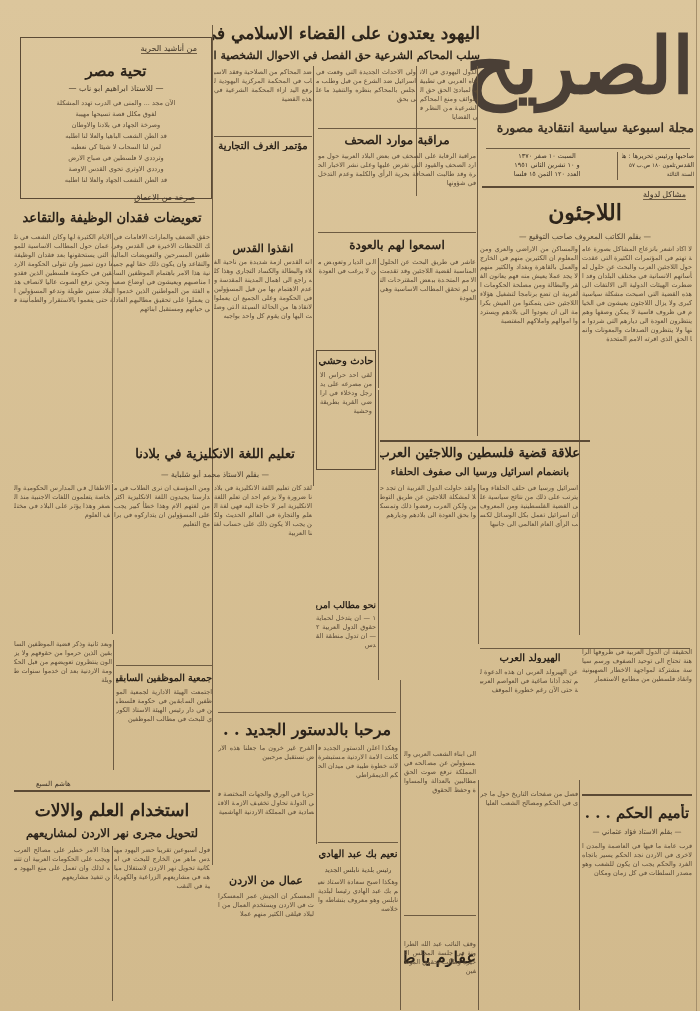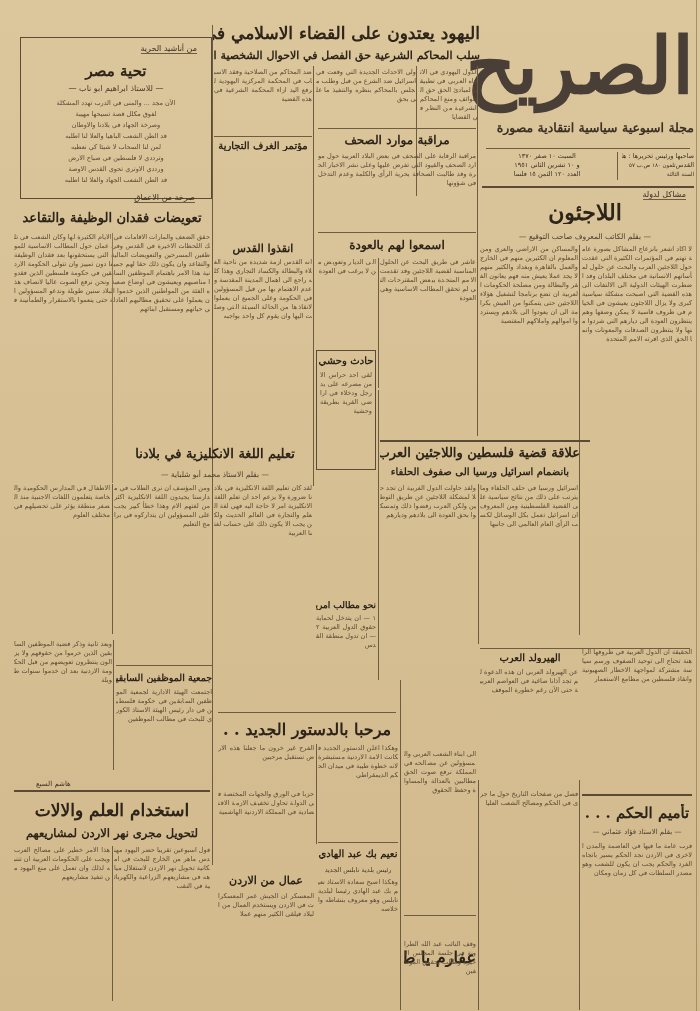--- a/index.html
+++ b/index.html
@@ -53,21 +53,21 @@
       </div>
       <div class="rule-v" style="right:76px; top:0; height:28px;"></div>
       <div style="position:absolute; left:0; top:0; width:130px; text-align:center;">
         <div>السبت ١٠ صفر ١٣٧٠</div>
         <div>و ١٠ تشرين الثاني ١٩٥١</div>
         <div>العدد ١٢٠  الثمن ١٥ فلسا</div>
       </div>
     </div>
     <div class="rule-h2" style="left:0; right:0; top:178px;"></div>
   </div>
-  <div class="tag" style="position:absolute; right:14px; top:190px; font-size:8px; border-bottom:1px solid #6d5b42;">مشاكل لدولة</div>
+  <div class="tag" style="position:absolute; right:14px; top:190px; font-size:8px; border-bottom:1px solid #6d5b42;font-family:Liberation Serif, serif;">مشاكل لدولة</div>
 
   <div class="hl" style="position:absolute; left:212px; top:22px; width:268px; font-size:17px; line-height:22px;">اليهود يعتدون على القضاء الاسلامي في اسرائيل</div>
   <div class="hl" style="position:absolute; left:212px; top:48px; width:268px; font-size:11px; line-height:16px;">سلب المحاكم الشرعية حق الفصل في الاحوال الشخصية الاسلامية . . !</div>
 
   <div class="body-text" style="position:absolute; left:420px; top:68px; width:58px; height:68px;">الدول اليهودي في الاتجاه العربي في تطبيقها لمبادئ الحق حق الطوائف ومنع المحاكم الشرعية من النظر في القضايا</div>
   <div class="body-text" style="position:absolute; left:316px; top:68px; width:100px; height:36px;">ولي الاحداث الجديدة التي وقعت في اسرائيل ضد الشرع من قبل وطلب مجلس بالمحاكم بنظره والتنفيذ ما على بحق</div>
   <div class="body-text" style="position:absolute; left:214px; top:68px; width:98px; height:36px;">ضد المحاكم من الصلاحية وفقد الاسباب في المحكمة المركزية اليهودية لرفع اليد ازاء المحكمة الشرعية في هذه القضية</div>
   <div class="rule-v" style="left:416px; top:66px; height:130px;"></div>
   <div class="rule-v" style="left:313px; top:66px; height:420px;"></div>
 
@@ -170,16 +170,16 @@
   <div class="hl" style="position:absolute; left:218px; top:874px; width:96px; font-size:11px;">عمال من الاردن</div>
   <div class="body-text" style="position:absolute; left:218px; top:892px; width:96px; height:110px;">المعسكر ان الجيش عمر المعسكرات في الاردن ويستخدم العمال من البلاد فيلقى الكثير منهم عملا</div>
   <div class="body-text" style="position:absolute; left:218px; top:790px; width:96px; height:78px;">حزبا في الورق والجهات المختصة في الدولة تحاول تخفيف الازمة الاقتصادية في المملكة الاردنية الهاشمية</div>
 
   <div class="rule-h" style="left:404px; top:915px; width:72px;"></div>
   <div class="hl" style="position:absolute; left:404px; top:948px; width:72px; font-size:16px;">عفارم يا طراونة</div>
   <div class="body-text" style="position:absolute; left:404px; top:940px; width:72px; height:62px;">وقف النائب عبد الله الطراونة في جلسة المجلس الاخيرة وطالب بحقوق الموظفين</div>
   <div class="body-text" style="position:absolute; left:404px; top:750px; width:72px; height:160px;">الى ابناء الشعب العربي والمسؤولين عن مصالحه في المملكة نرفع صوت الحق مطالبين بالعدالة والمساواة وحفظ الحقوق</div>
   <div class="rule-v" style="left:478px; top:780px; height:230px;"></div>
 
-  <div class="body-text" style="position:absolute; left:14px; top:484px; width:96px; height:150px;">الاطفال في المدارس الحكومية والخاصة يتعلمون اللغات الاجنبية منذ الصغر منطقة يؤثر على تحصيلهم في مختلف العلوم</div>
+  <div class="body-text" style="position:absolute; left:14px; top:484px; width:96px; height:150px;">الاطفال في المدارس الحكومية والخاصة يتعلمون اللغات الاجنبية منذ الصغر وهذا يؤثر على البلاد في مختلف العلوم</div>
 
   <div class="rule-v" style="left:696px; top:0; height:1011px; background:#a58f6b;"></div>
 </div>
 
 </body></html>

